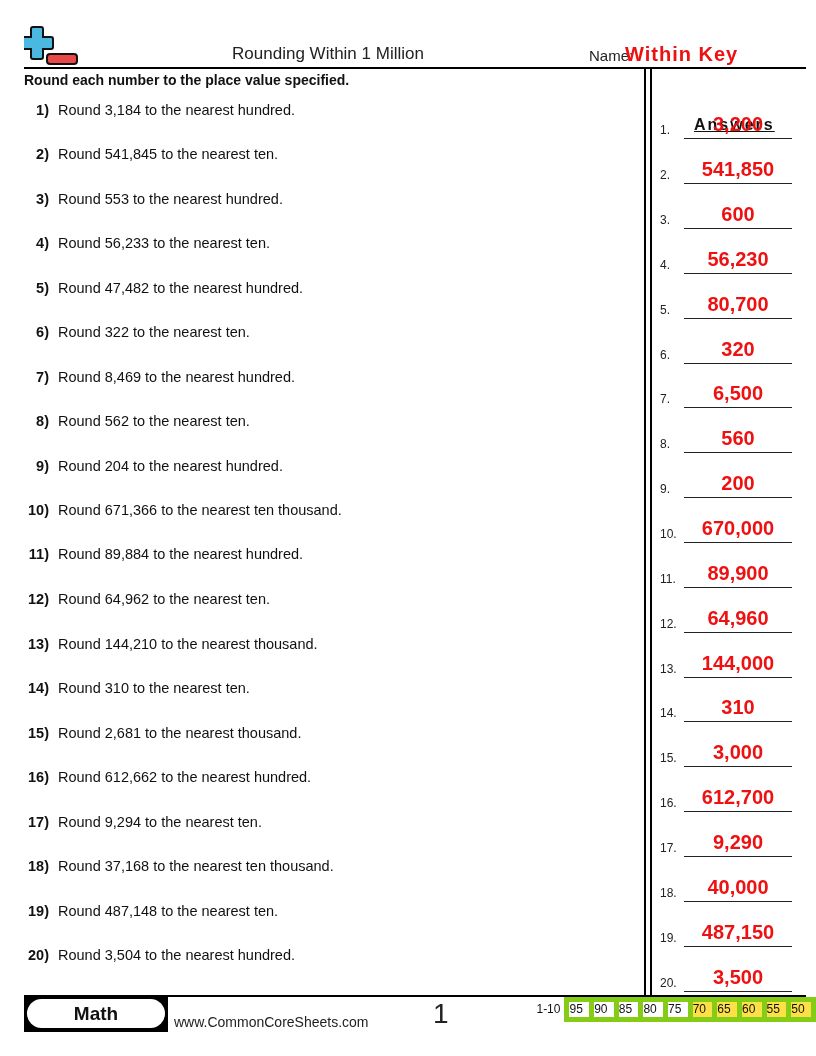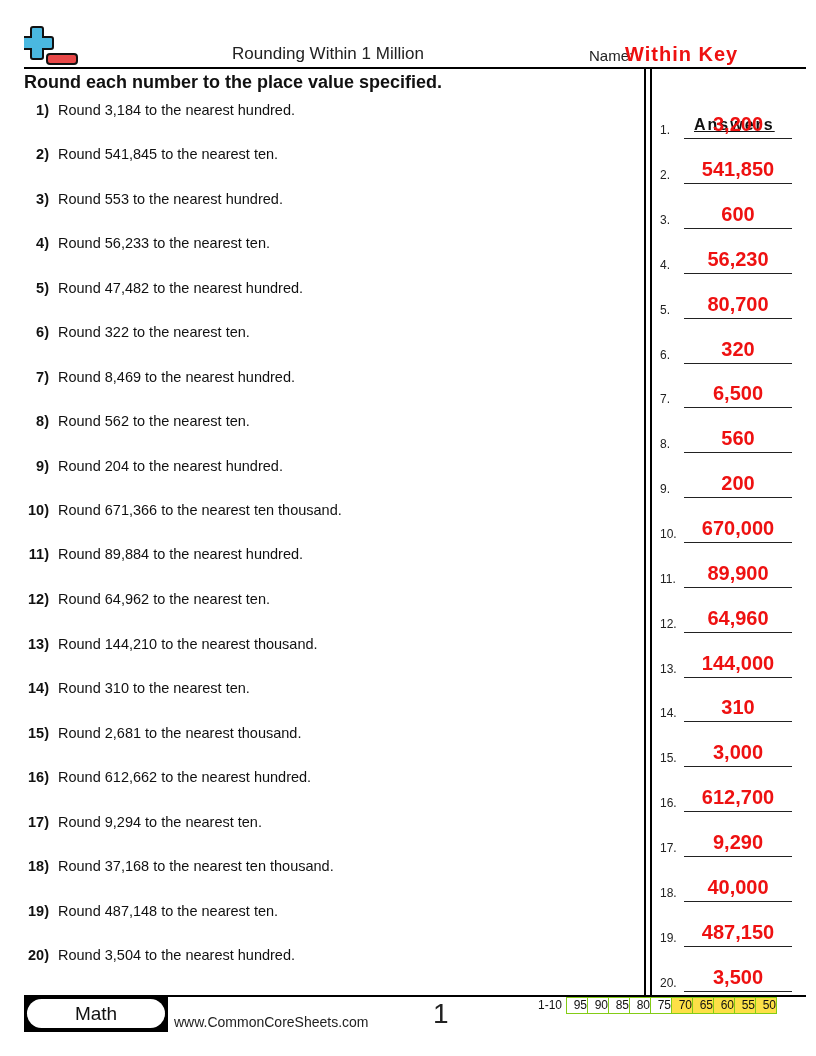--- a/index.html
+++ b/index.html
@@ -8,21 +8,21 @@
 
   
   .logo { position: absolute; left: 24px; top: 25px; width: 56px; height: 42px; }
   .title { position: absolute; left: 160px; top: 44px; width: 336px; text-align: center;
            font-size: 17px; color: #222; }
   .name-label { position: absolute; left: 557px; top: 47px; font-size: 15px; color: #222; margin-left: 32px; }
   .name-value { position: absolute; left: 625px; top: 43px; font-size: 20px; font-weight: bold;
                 color: #ee1111; letter-spacing: 1px; }
   .header-rule { position: absolute; left: 24px; top: 67px; width: 782px; height: 2px; background: #000; }
 
-  .instructions { position: absolute; left: 24px; top: 72px; font-size: 18px; font-weight: bold; color: #111; }
+  .instructions { position: absolute; left: 24px; top: 72px; font-size: 14px; font-weight: bold; color: #111; }
 
   
   .divider { position: absolute; left: 644px; top: 68px; width: 8px; height: 928px;
              border-left: 2px solid #000; border-right: 2px solid #000; box-sizing: border-box; }
 
   .answers-heading { position: absolute; left: 694px; top: 72px; font-size: 16px; font-weight: bold;
                      letter-spacing: 2px; text-decoration: underline; color: #111; margin-top: 44px; }
 
   
   .problems { position: absolute; left: 0; top: 0; }
@@ -34,26 +34,26 @@
   .answer { position: absolute; left: 660px; width: 140px; height: 30px; }
   .answer .anum { position: absolute; left: 0; bottom: 2px; font-size: 12px; color: #222; }
   .answer .aline { position: absolute; left: 24px; bottom: 0; width: 108px; height: 1.5px; background: #222; }
   .answer .aval { position: absolute; left: 24px; width: 108px; bottom: 3px; text-align: center;
                   font-size: 20px; font-weight: bold; color: #ee1111; }
 
   
   .footer-rule { position: absolute; left: 24px; top: 995px; width: 782px; height: 1.5px; background: #000; }
   .footer-black { position: absolute; left: 24px; top: 996px; width: 144px; height: 36px; background: #000; }
   .math-pill { position: absolute; left: 27px; top: 999px; width: 138px; height: 29px; background: #fff;
-               border-radius: 16px; text-align: center; line-height: 29px; font-size: 19px; font-weight: normal; color: #111; }
+               border-radius: 16px; text-align: center; line-height: 29px; font-size: 19px; font-weight: bold; color: #111; }
   .site { position: absolute; left: 174px; top: 1014px; font-size: 14px; color: #222; }
   .page-num { position: absolute; left: 433px; top: 998px; font-size: 28px; color: #222; }
 
   .score-table { position: absolute; left: 520px; top: 997px; border-collapse: collapse; font-size: 12px; }
-  .score-table td { border: 1px solid #84cc16; padding: 0; height: 15px; width: 20px; text-align: right; line-height: 15px; }
+  .score-table td { border: 5px solid #84cc16; padding: 0; height: 15px; width: 20px; text-align: left; line-height: 15px; }
   .score-table td.rl { border: none; width: 42px; text-align: right; padding-right: 4px; margin-top: 16px; }
   .score-table td.hl { background: #fde047; }
 </style>
 </head>
 <body>
 
 <div class="logo">
   <svg width="56" height="42" viewBox="0 0 56 42">
     <path d="M9 2 h8 a2 2 0 0 1 2 2 v8 h8 a2 2 0 0 1 2 2 v8 a2 2 0 0 1 -2 2 h-8 v8 a2 2 0 0 1 -2 2 h-8 a2 2 0 0 1 -2 -2 v-8 h-8 a2 2 0 0 1 -2 -2 v-8 a2 2 0 0 1 2 -2 h8 v-8 a2 2 0 0 1 2 -2 z" fill="#4ab8e0" stroke="#111" stroke-width="2"></path>
     <rect x="23" y="29" width="30" height="10" rx="3" fill="#e84848" stroke="#111" stroke-width="2"></rect>

